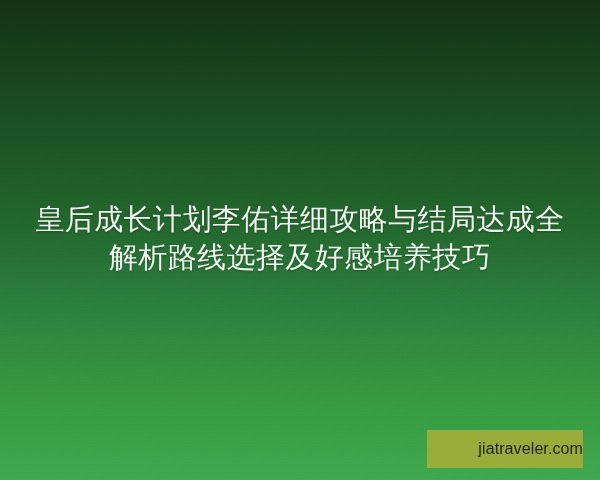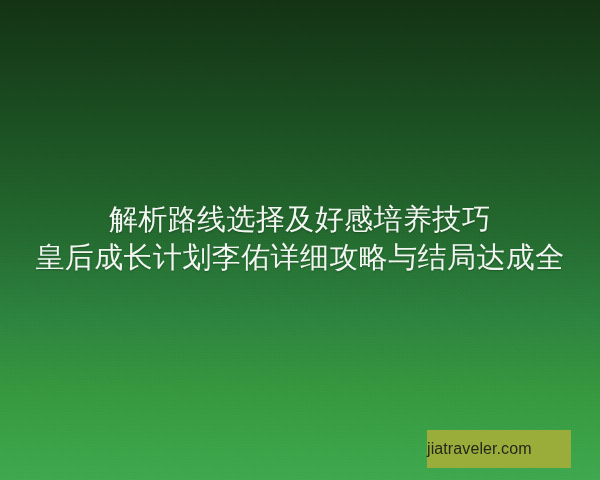--- a/index.html
+++ b/index.html
@@ -105,47 +105,47 @@
   .headline-line {
     display: block;
     white-space: nowrap;
   }
 
   
   .watermark {
     position: absolute;
     left: 427px;
     top: 430px;
-    width: 144px;
+    width: 156px;
     height: 38px;
     background: #9aad3a;
     display: flex;
     align-items: center;
-    justify-content: flex-start;
+    justify-content: flex-end;
   }
 
   .watermark-text {
     color: #22271a;
     font-size: 16px;
     line-height: 1;
     letter-spacing: 0.1px;
     white-space: nowrap;
   }
 </style>
 </head>
 <body>
 
 <div class="canvas">
 
   <div class="bg-gradient"></div>
   <div class="bg-noise"></div>
   <div class="bg-noise2"></div>
 
   <div class="headline">
+    <span class="headline-line">皇后成长计划李佑详细攻略与结局达成全</span>
     <span class="headline-line">解析路线选择及好感培养技巧</span>
-    <span class="headline-line">皇后成长计划李佑详细攻略与结局达成全</span>
   </div>
 
   <div class="watermark">
     <span class="watermark-text">jiatraveler.com</span>
   </div>
 
 </div>
 
 </body></html>

